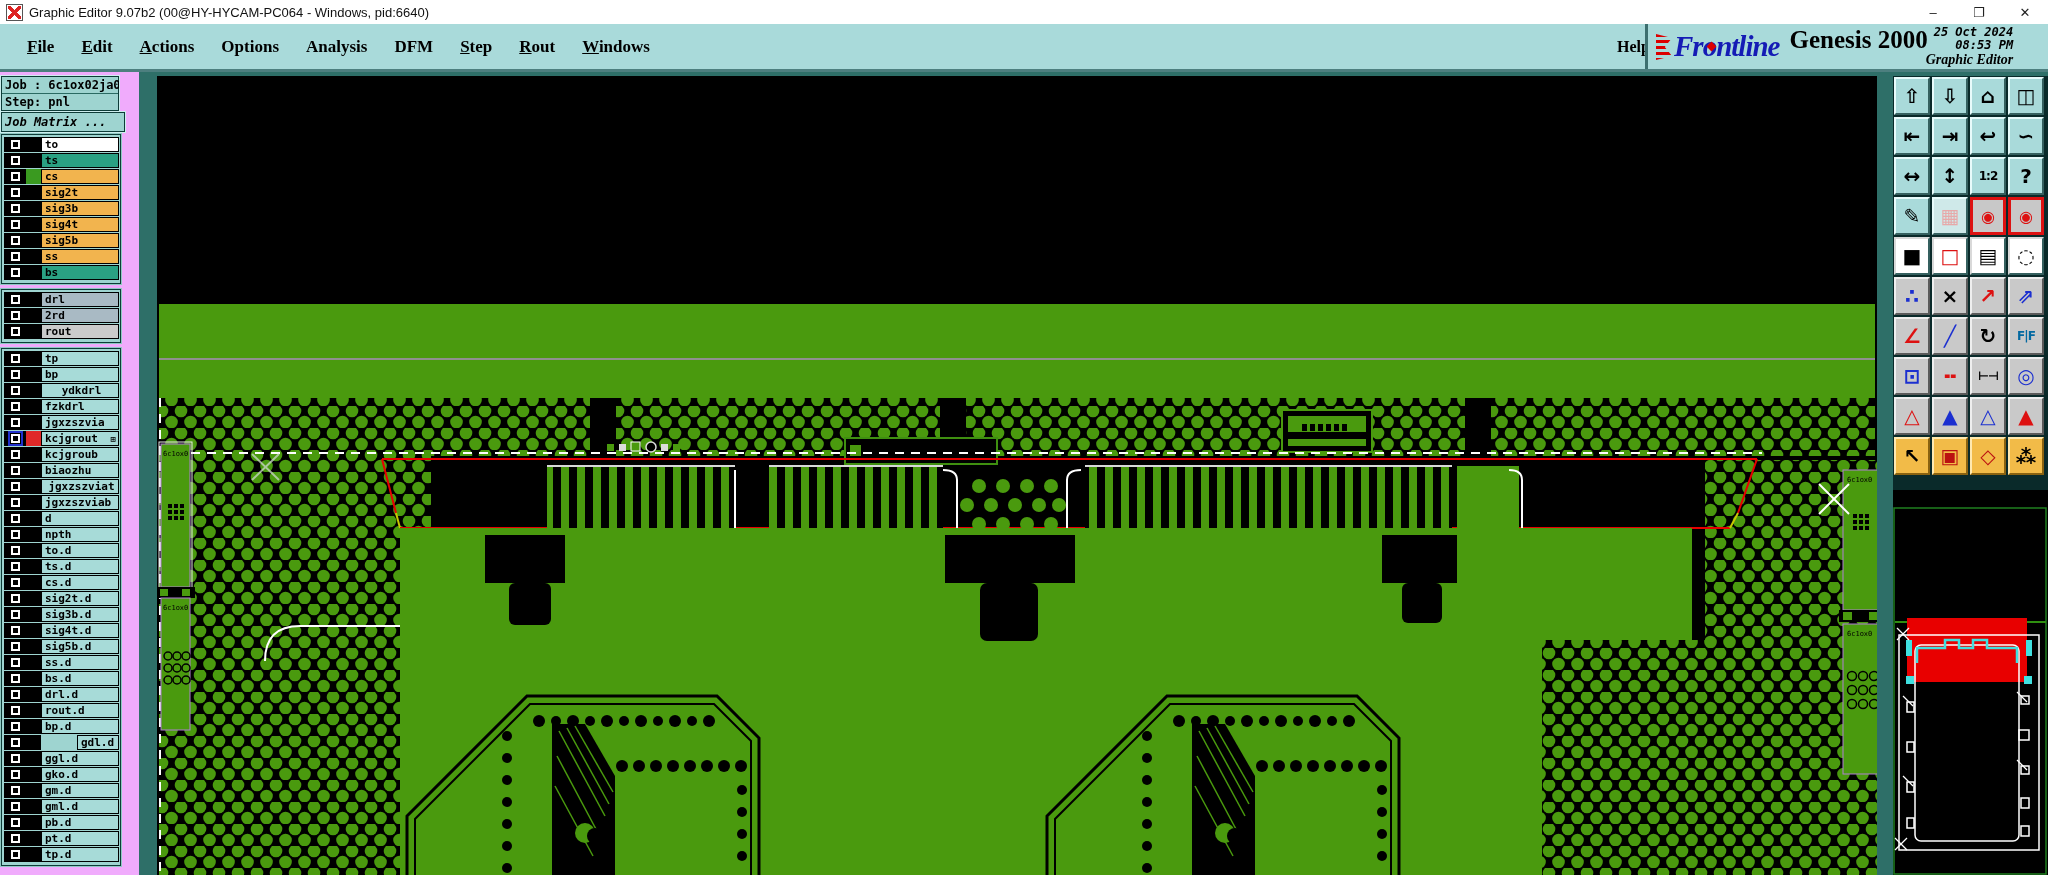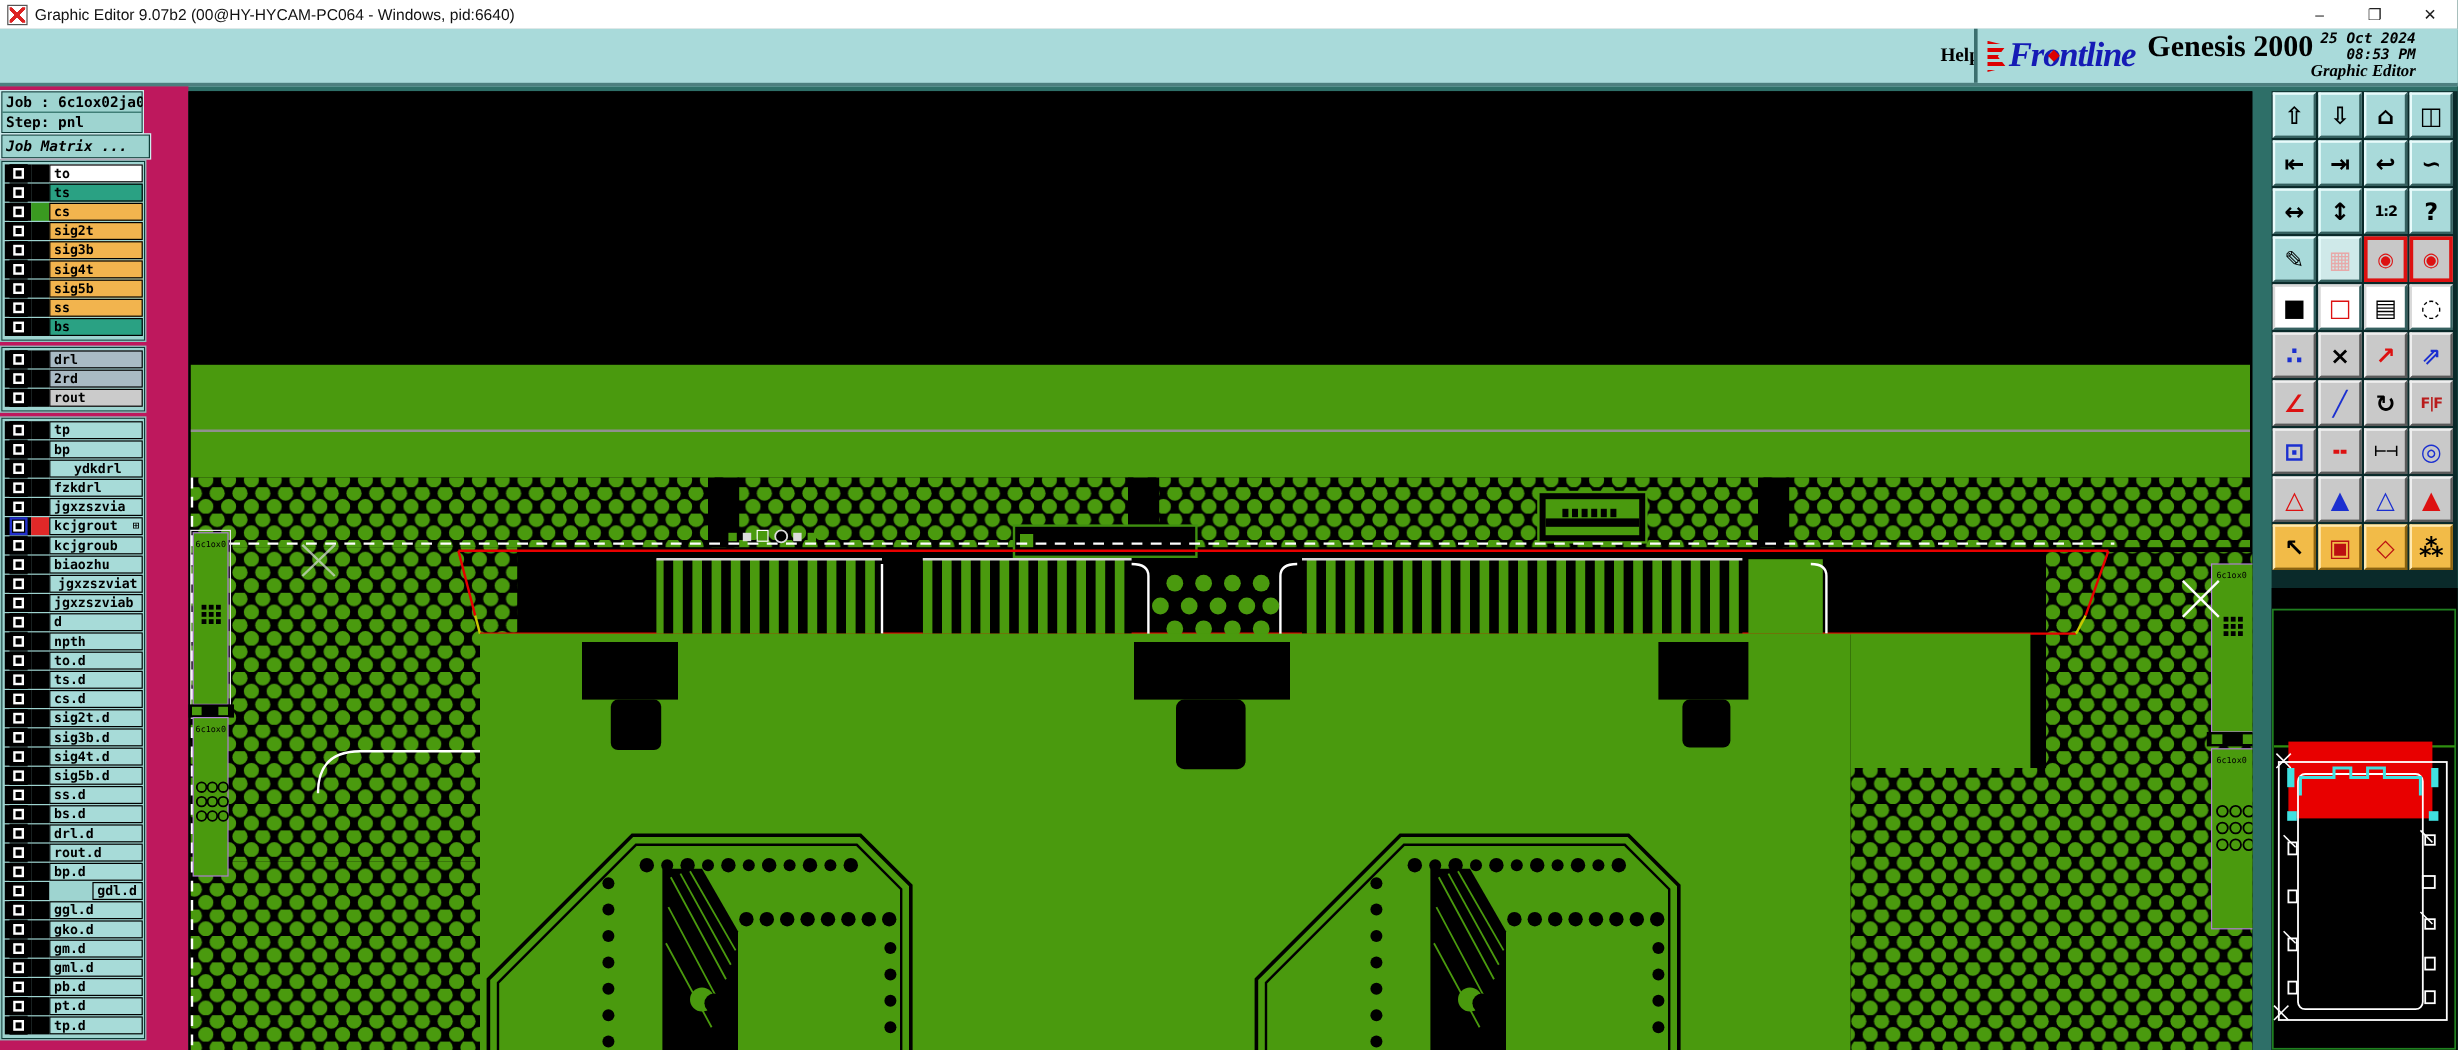--- a/index.html
+++ b/index.html
@@ -36,21 +36,21 @@
   .fl-text .o i{position:absolute;left:5px;top:13px;width:7px;height:7px;background:#d00;
     transform:rotate(45deg);}
   .gen-block{margin-left:10px;display:flex;flex-direction:column;}
   .gen-row{display:flex;align-items:flex-start;}
   .gen-title{font-family:"Liberation Serif",serif;font-weight:bold;font-size:25px;line-height:28px;color:#000;}
   .gen-date{font-family:"DejaVu Sans Mono",monospace;font-style:italic;font-weight:bold;font-size:12px;
     line-height:13px;margin-left:6px;text-align:right;white-space:pre;}
   .gen-sub{font-family:"Liberation Serif",serif;font-style:italic;font-weight:bold;font-size:14px;
     text-align:right;margin-top:-2px;}
   
-  #sidebar{position:absolute;left:0;top:72px;width:157px;height:803px;background:#be185d;}
+  #sidebar{position:absolute;left:0;top:72px;width:139px;height:803px;background:#f0abfc;}
   .sbar-box{position:absolute;left:1px;width:116px;background:#9ed4d0;border:1px solid #0e3c38;
     outline:1px solid #cdeeee;font-family:"DejaVu Sans Mono",monospace;font-weight:bold;font-size:12px;
     color:#000;}
   #jobbox{top:4px;}
   #jobbox div{padding:1px 3px;border-bottom:1px solid #2a6a62;white-space:pre;}
   #jobbox div:last-child{border-bottom:none;}
   #jobmatrix{top:40px;padding:2px 3px;font-style:italic;}
   #layerlist{position:absolute;left:1px;top:62px;width:120px;}
   .lgroup{background:#9ed4d0;border:1px solid #0e3c38;outline:1px solid #8fc8c2;
     padding:2px 1px 2px 2px;margin-bottom:5px;}
@@ -92,20 +92,21 @@
   <span class="appicon"></span>
   <span class="title">Graphic Editor 9.07b2 (00@HY-HYCAM-PC064 - Windows, pid:6640)</span>
   <span class="winbtns">
     <span class="winbtn">–</span>
     <span class="winbtn">❐</span>
     <span class="winbtn">✕</span>
   </span>
 </div>
 
 <div id="menubar">
+  <nav id="menu-items"><span class="menu-item"><u>F</u>ile</span><span class="menu-item"><u>E</u>dit</span><span class="menu-item"><u>A</u>ctions</span><span class="menu-item">Options</span><span class="menu-item">Analysis</span><span class="menu-item">DFM</span><span class="menu-item"><u>S</u>tep</span><span class="menu-item"><u>R</u>out</span><span class="menu-item"><u>W</u>indows</span></nav>
   <span id="help-item" class="menu-item">Help</span>
   <div id="branding">
     <span class="fl-bars"></span>
     <span class="fl-text"><span>Fr</span><span class="o"><span>o</span><i></i></span><span>ntline</span></span>
     <span class="gen-block">
       <span class="gen-row">
         <span class="gen-title">Genesis 2000</span>
         <span class="gen-date"><span>25 Oct 2024</span><br><span>08:53 PM</span></span>
       </span>
       <span class="gen-sub">Graphic Editor</span>
@@ -800,21 +801,21 @@
     </div>
     <div class="tbtn st-gy bev" style="color: rgb(221, 17, 17);">
       <span>∠</span>
     </div>
     <div class="tbtn st-gy bev" style="color: rgb(27, 47, 208);">
       <span>╱</span>
     </div>
     <div class="tbtn st-gy bev">
       <span>↻</span>
     </div>
-    <div class="tbtn st-gy bev small-glyph" style="color: #b91c1c;">
+    <div class="tbtn st-gy bev small-glyph" style="color: #0369a1;">
       <span>F|F</span>
     </div>
     <div class="tbtn st-gy bev" style="color: rgb(27, 47, 208);">
       <span>⊡</span>
     </div>
     <div class="tbtn st-gy bev" style="color: rgb(221, 17, 17);">
       <span>╍</span>
     </div>
     <div class="tbtn st-gy bev small-glyph">
       <span>⊢⊣</span>

